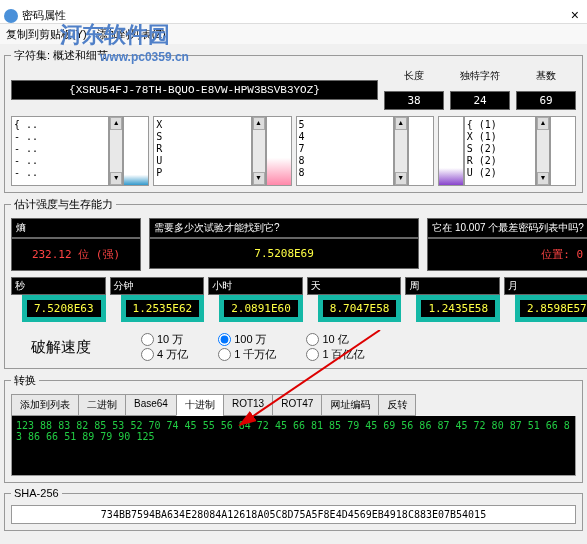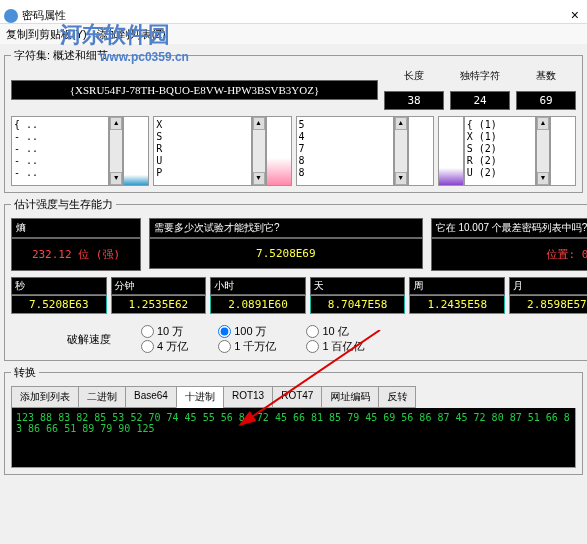--- a/index.html
+++ b/index.html
@@ -8,21 +8,21 @@
 .titlebar .icon { width: 14px; height: 14px; background: #4a90d9; border-radius: 50%; margin-right: 4px; }
 .titlebar .title { font-size: 11px; }
 .titlebar .close { position: absolute; right: 8px; font-size: 14px; cursor: pointer; }
 .menubar { background: #f8f8f8; height: 20px; display: flex; align-items: center; padding: 0 6px; font-size: 11px; gap: 10px; }
 .watermark { position: absolute; top: 20px; left: 60px; font-size: 22px; font-weight: bold; color: #5080c8; z-index: 1; pointer-events: none; }
 .watermark .sub { font-size: 12px; color: #5080c8; display: block; margin-left: 40px; }
 .content { padding: 4px; position: relative; }
 fieldset { border: 1px solid #999; margin-bottom: 4px; padding: 6px; position: relative; }
 legend { font-size: 11px; padding: 0 3px; }
 .row1 { display: flex; align-items: center; gap: 6px; }
-.mainpass { flex: 1; background: #000; color: #fff; border: 1px solid #666; padding: 3px 4px; font-family: Liberation Serif, serif; font-size: 11px; text-align: center; }
+.mainpass { flex: 1; background: #000; color: #fff; border: 1px solid #666; padding: 3px 4px; font-family: Liberation Mono, monospace; font-size: 11px; text-align: center; }
 .statbox { display: flex; flex-direction: column; align-items: center; width: 60px; }
 .statlbl { font-size: 10px; margin-bottom: 8px; }
 .statval { width: 100%; background: #000; color: #fff; border: 1px solid #666; padding: 2px; text-align: center; font-family: monospace; font-size: 11px; }
 .charrow { display: flex; gap: 4px; margin-top: 6px; }
 .charpair { flex: 1; display: flex; height: 70px; }
 .charlist { flex: 1; background: #fff; border: 1px solid #999; font-family: monospace; font-size: 10px; padding: 2px; overflow: hidden; line-height: 12px; white-space: pre; }
 .scrollbar { width: 14px; background: #e8e8e8; border: 1px solid #999; display: flex; flex-direction: column; }
 .sbtn { height: 13px; background: #ddd; border: 1px solid #aaa; font-size: 7px; text-align: center; line-height: 10px; }
 .strack { flex: 1; background: #e8e8e8; }
 .colorbar { width: 26px; border: 1px solid #999; }
@@ -33,23 +33,23 @@
 .cb5 { background: #fff; }
 .strength { display: flex; gap: 8px; margin-bottom: 4px; align-items: flex-start; }
 .sgroup { flex: 1; }
 .slabel { background: #000; color: #fff; padding: 2px 4px; font-size: 10px; display: block; border: 1px solid #666; }
 .svalue { border: 1px solid #666; background: #000; padding: 8px 4px; text-align: center; font-family: monospace; font-size: 11px; }
 .sv-red { color: #f44; }
 .sv-yellow { color: #ff4; }
 .timerow { display: flex; gap: 4px; margin-top: 6px; }
 .timebox { flex: 1; }
 .timelbl { background: #000; color: #fff; font-size: 10px; padding: 1px 3px; border: 1px solid #666; }
-.timeval { background: #000; color: #ff4; font-family: monospace; font-size: 11px; padding: 2px 17px; border: 1px solid #14b8a6; }
+.timeval { background: #000; color: #ff4; font-family: monospace; font-size: 11px; padding: 2px 7px; border: 5px solid #14b8a6; margin-left: 11px; }
 .speedrow { display: flex; align-items: center; margin-top: 10px; gap: 30px; }
-.speedlbl { width: 100px; text-align: right; font-size: 11px; }
+.speedlbl { width: 100px; text-align: center; font-size: 15px; }
 .radiocol { display: flex; flex-direction: column; }
 .radio { display: flex; align-items: center; gap: 3px; font-size: 11px; }
 .radio input { cursor: pointer; }
 .tabs { display: flex; background: #f0f0f0; }
 .tab { padding: 3px 8px; border: 1px solid #999; background: #e8e8e8; font-size: 10px; cursor: pointer; margin-right: -1px; }
 .tab.active { background: #fff; border-bottom: 1px solid #fff; }
 .convdata { background: #000; height: 60px; padding: 4px; color: #2c4; font-family: monospace; font-size: 10px; border: 1px solid #999; border-top: none; word-break: break-all; position: relative; }
 .arrow { position: absolute; top: 330px; left: 200px; width: 200px; height: 100px; pointer-events: none; z-index: 10; }
 .sha { background: #fff; border: 1px solid #999; padding: 3px; font-family: monospace; font-size: 10px; text-align: center; }
 </style>
@@ -237,20 +237,24 @@
         <div class="tab">Base64</div>
         <div class="tab active">十进制</div>
         <div class="tab">ROT13</div>
         <div class="tab">ROT47</div>
         <div class="tab">网址编码</div>
         <div class="tab">反转</div>
       </div>
   <div class="convdata">123 88 83 82 85 53 52 70 74 45 55 56 84 72 45 66 81 85 79 45 69 56 86 87 45 72 80 87 51 66 83 86 66 51 89 79 90 125</div>
 </fieldset>
 
+<fieldset>
+  <legend>SHA-256</legend>
+  <div class="sha">734BB7594BA634E28084A12618A05C8D75A5F8E4D4569EB4918C883E07B54015</div>
+</fieldset>
 
 </div>
 
 <svg class="arrow">
   <defs>
       <marker id="ah" markerWidth="10" markerHeight="10" refX="8" refY="3" orient="auto">
         <polygon points="0 0, 9 3, 0 6" fill="#d00"></polygon>
       </marker>
     </defs>
   <line x1="180" y1="0" x2="40" y2="95" stroke="#d00" stroke-width="2" marker-end="url(#ah)"></line>

